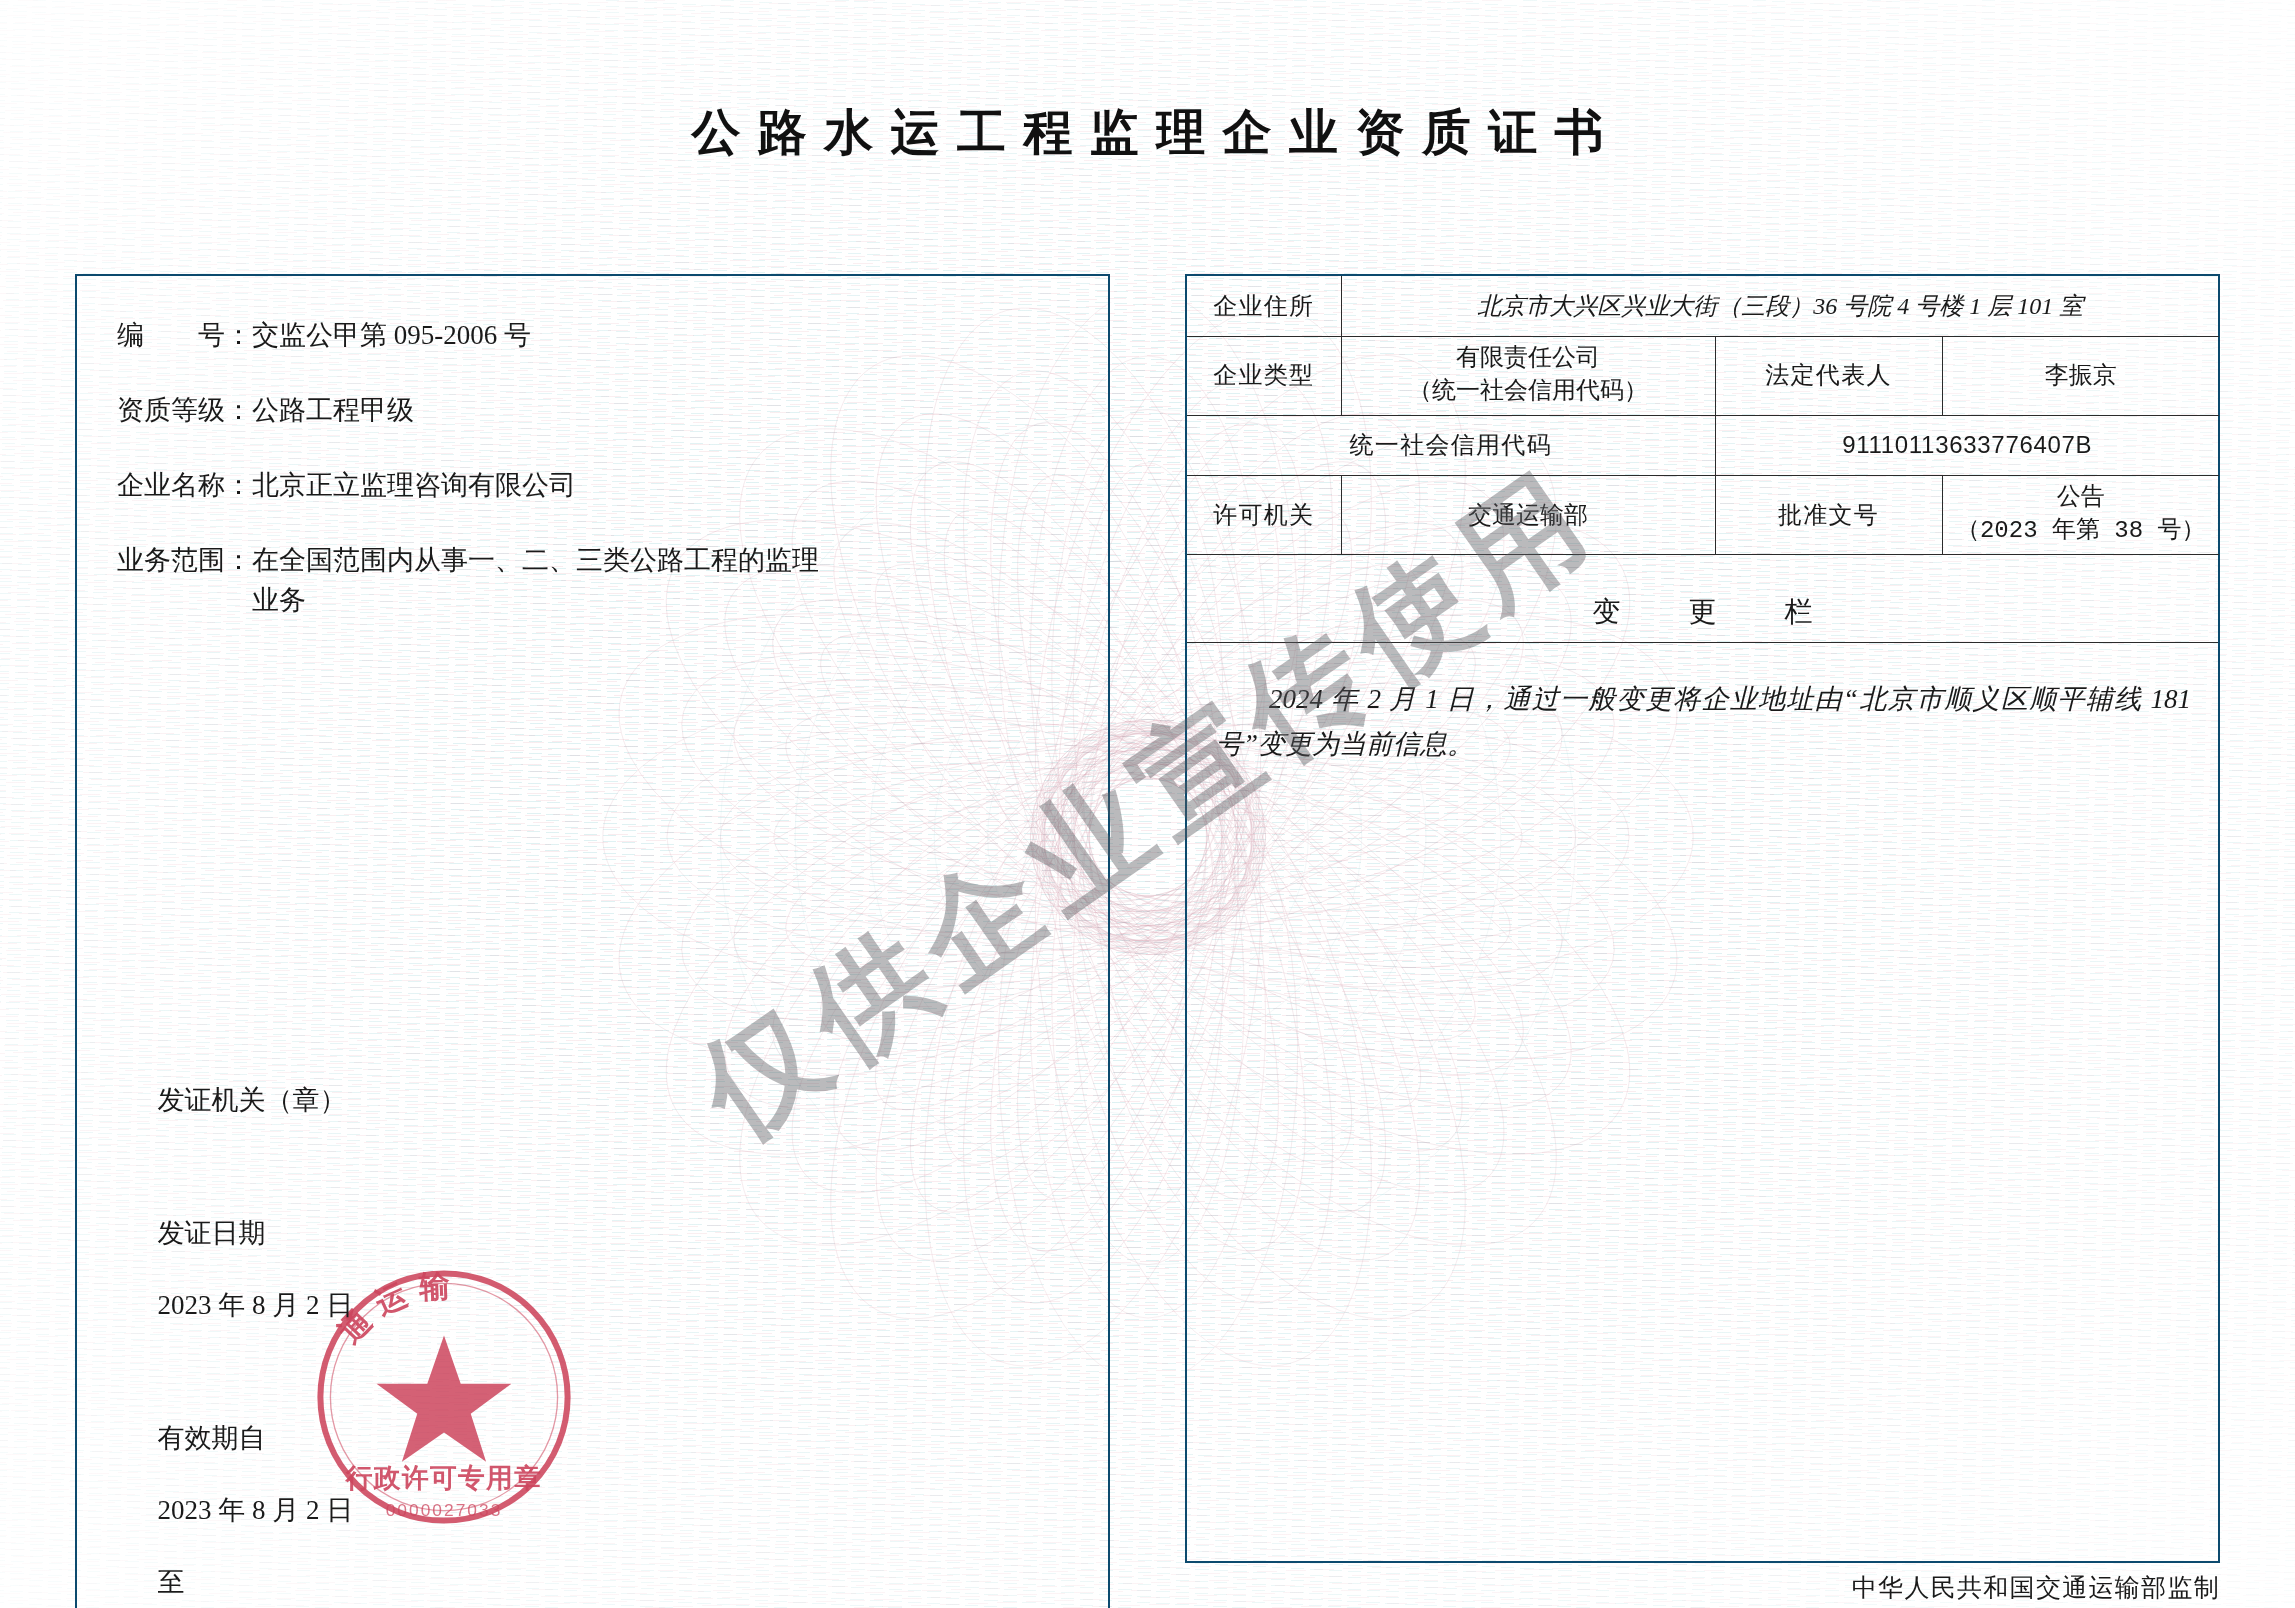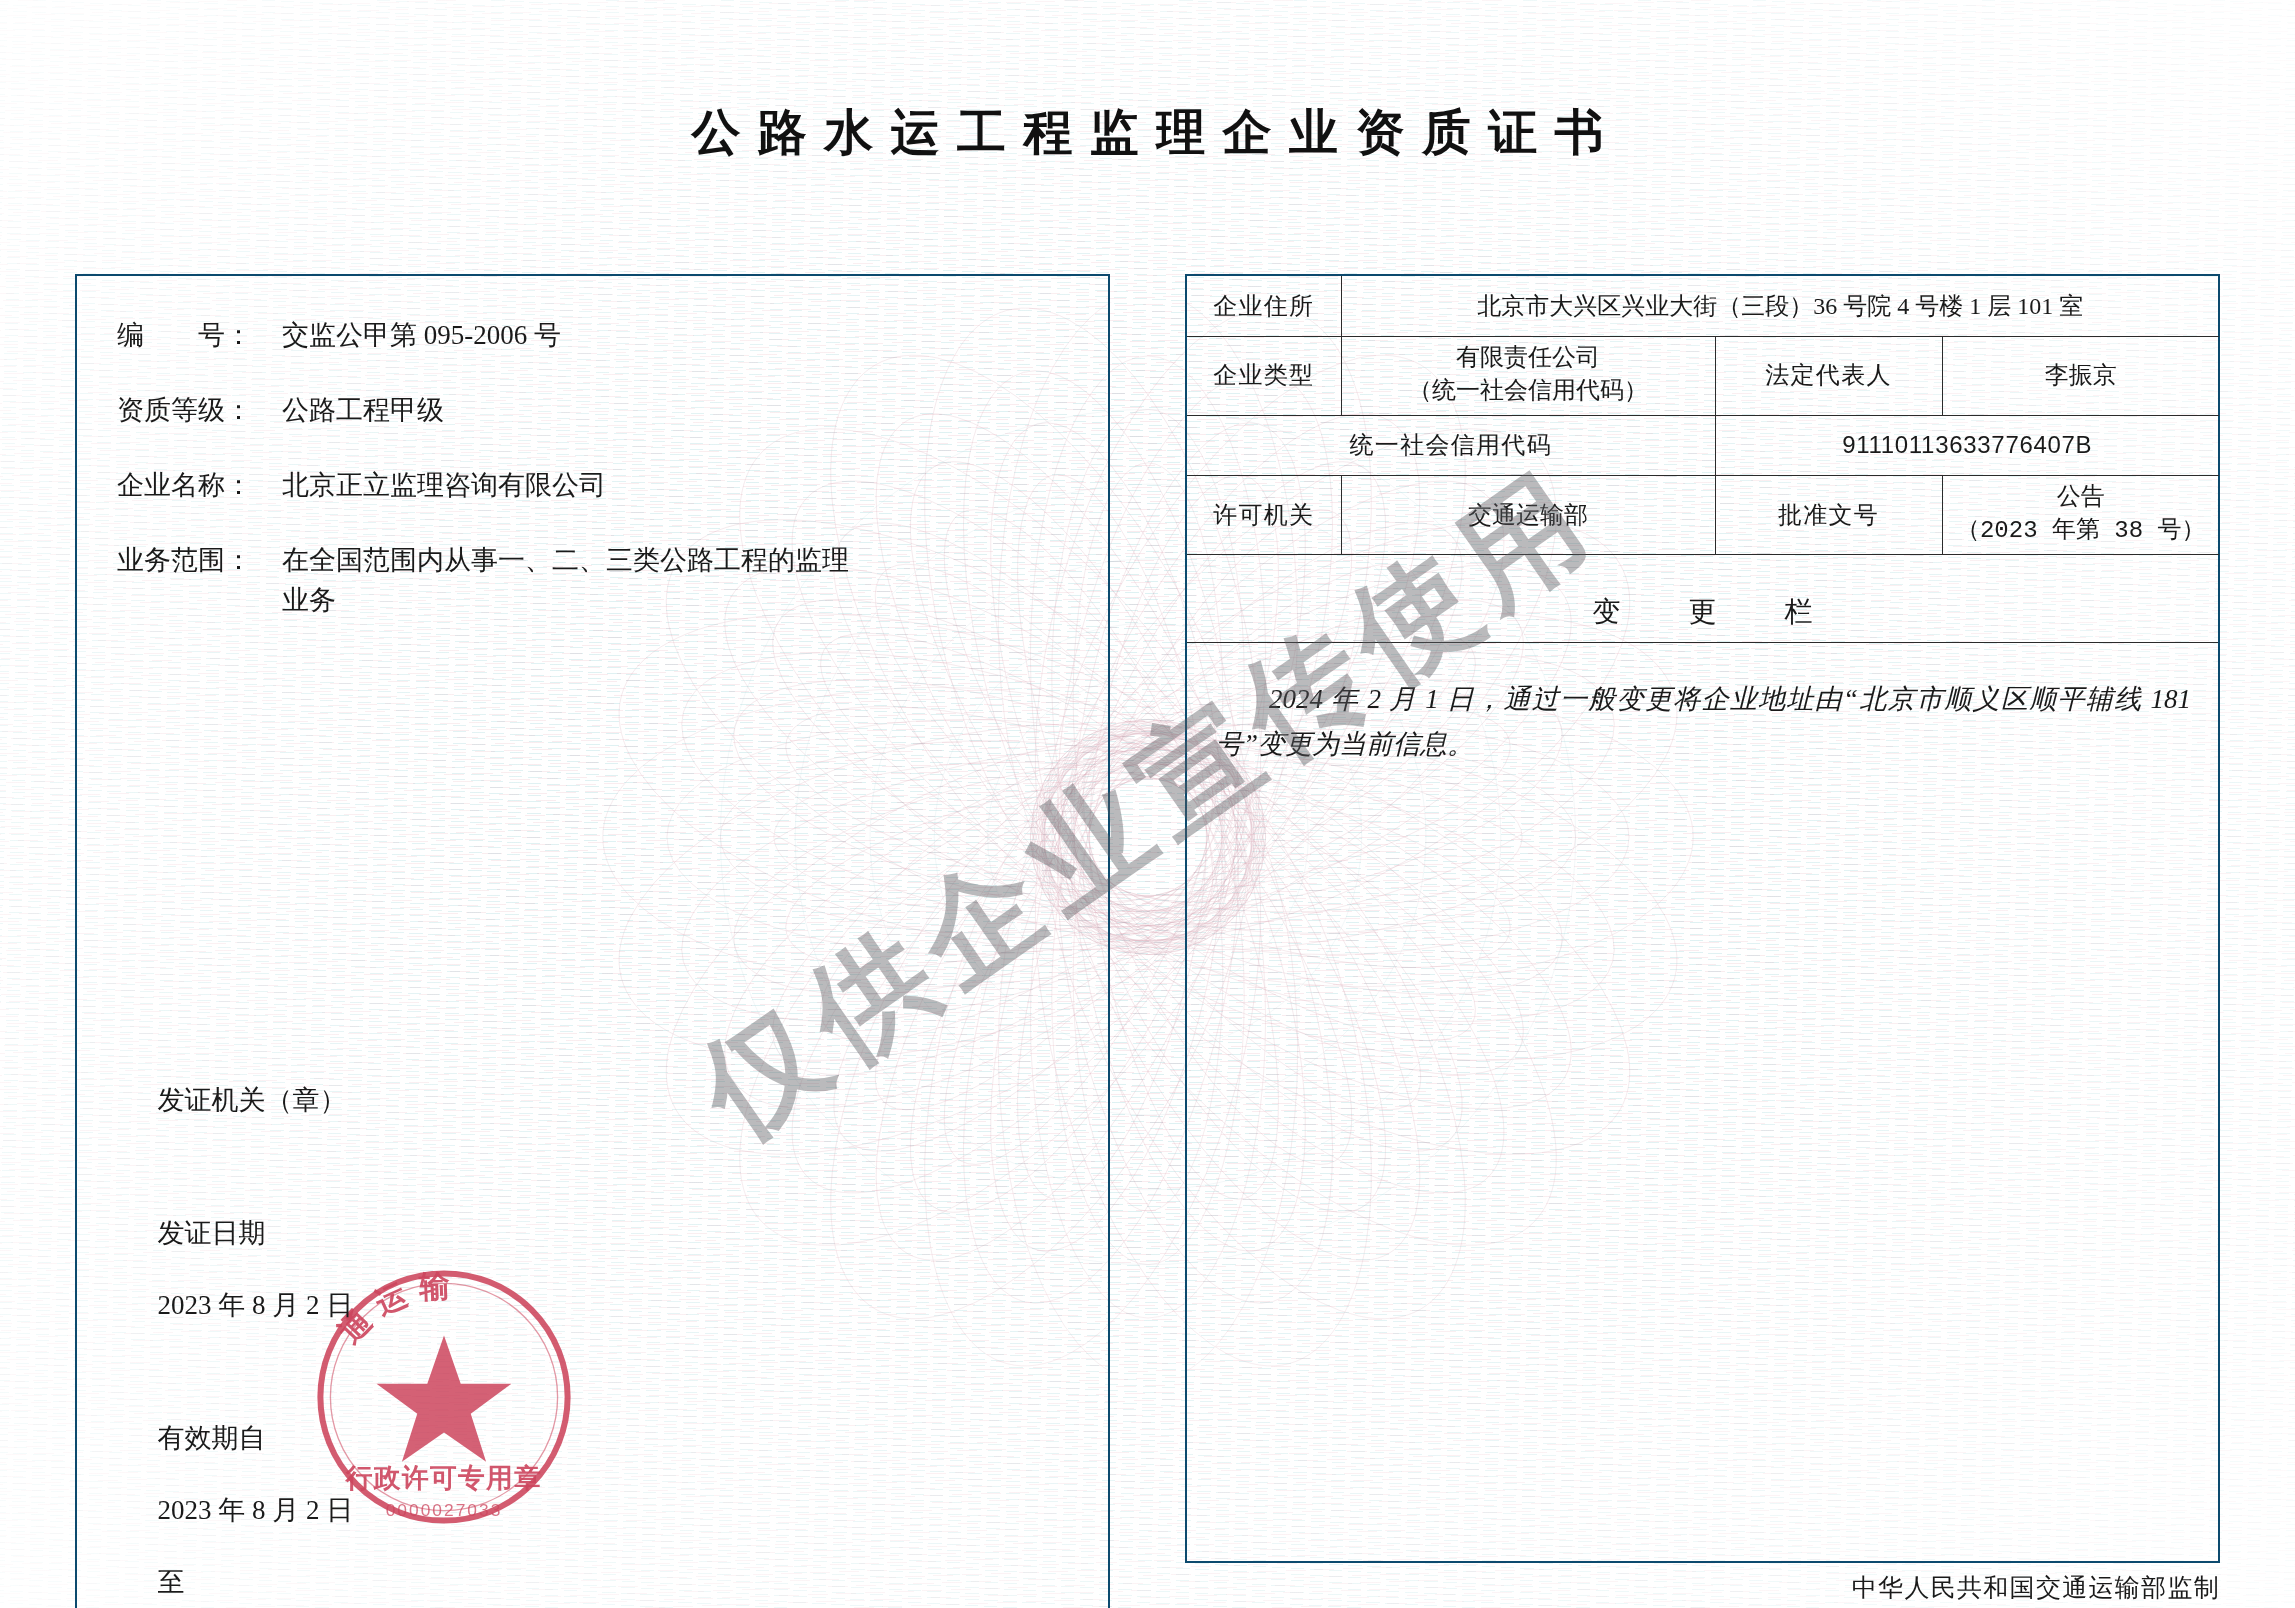--- a/index.html
+++ b/index.html
@@ -97,21 +97,20 @@
     margin-bottom: 36px;
     font-size: 27px;
     line-height: 1.45;
   }
   .field-label {
     white-space: pre;
     flex: 0 0 auto;
   }
   .field-value {
     flex: 1 1 auto;
-    margin-left: 30px;
   }
   .field-value .cont {
     display: block;
   }
 
   .left-bottom {
     position: absolute;
     left: 40px;
     bottom: 41px;
     width: 955px;
@@ -153,21 +152,21 @@
     vertical-align: middle;
     font-size: 24px;
     padding: 6.7px 4px;
     line-height: 1.35;
   }
   .rtable tr td:last-child { border-right: none; }
   .rtable tr:first-child td { border-top: none; }
   .r-h { height: 60px; }
   .r-h2 { height: 75px; }
   .cell-label { letter-spacing: 1.3px; }
-  .cell-addr { font-size: 23px; letter-spacing: 0px; }
+  .cell-addr { font-size: 23px; letter-spacing: 0px; font-style: italic; }
   .cell-code { font-size: 25px; letter-spacing: 0.7px; font-family: "Liberation Sans", sans-serif; }
   .two-line { font-size: 22px; line-height: 1.25; font-family: Liberation Mono, monospace; }
 
   .change-title {
     position: absolute;
     left: 0;
     top: 317px;
     width: 100%;
     text-align: center;
     font-size: 28px;

